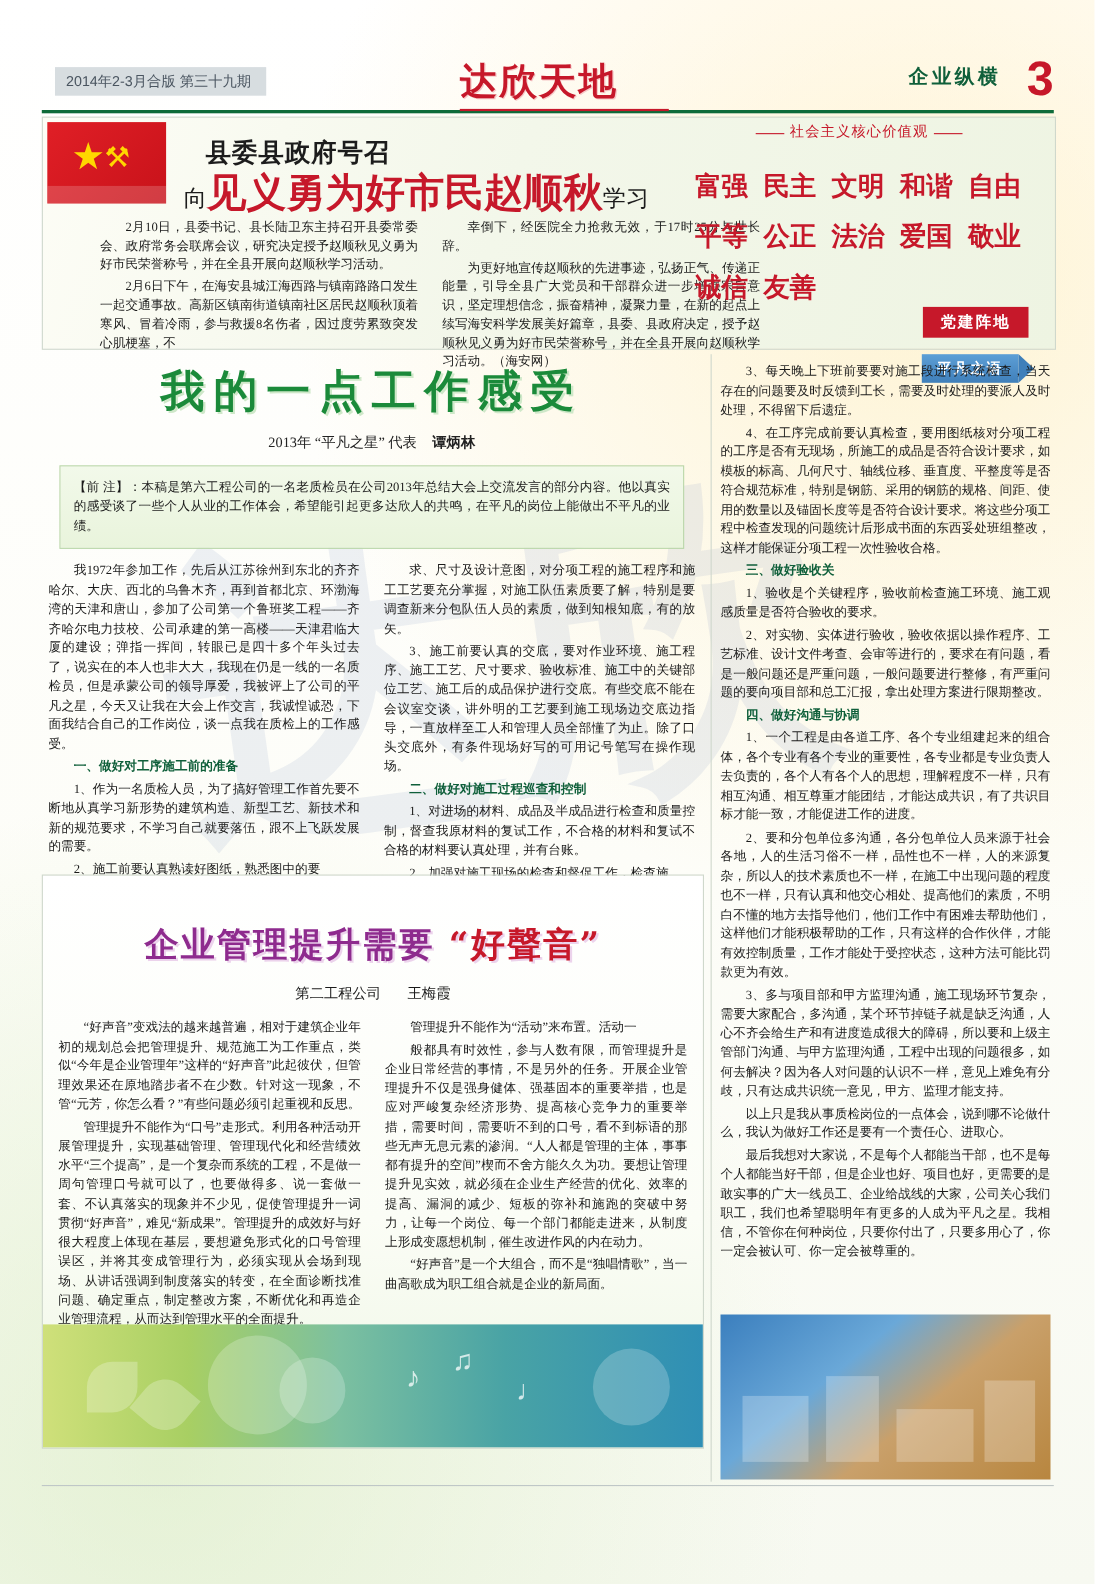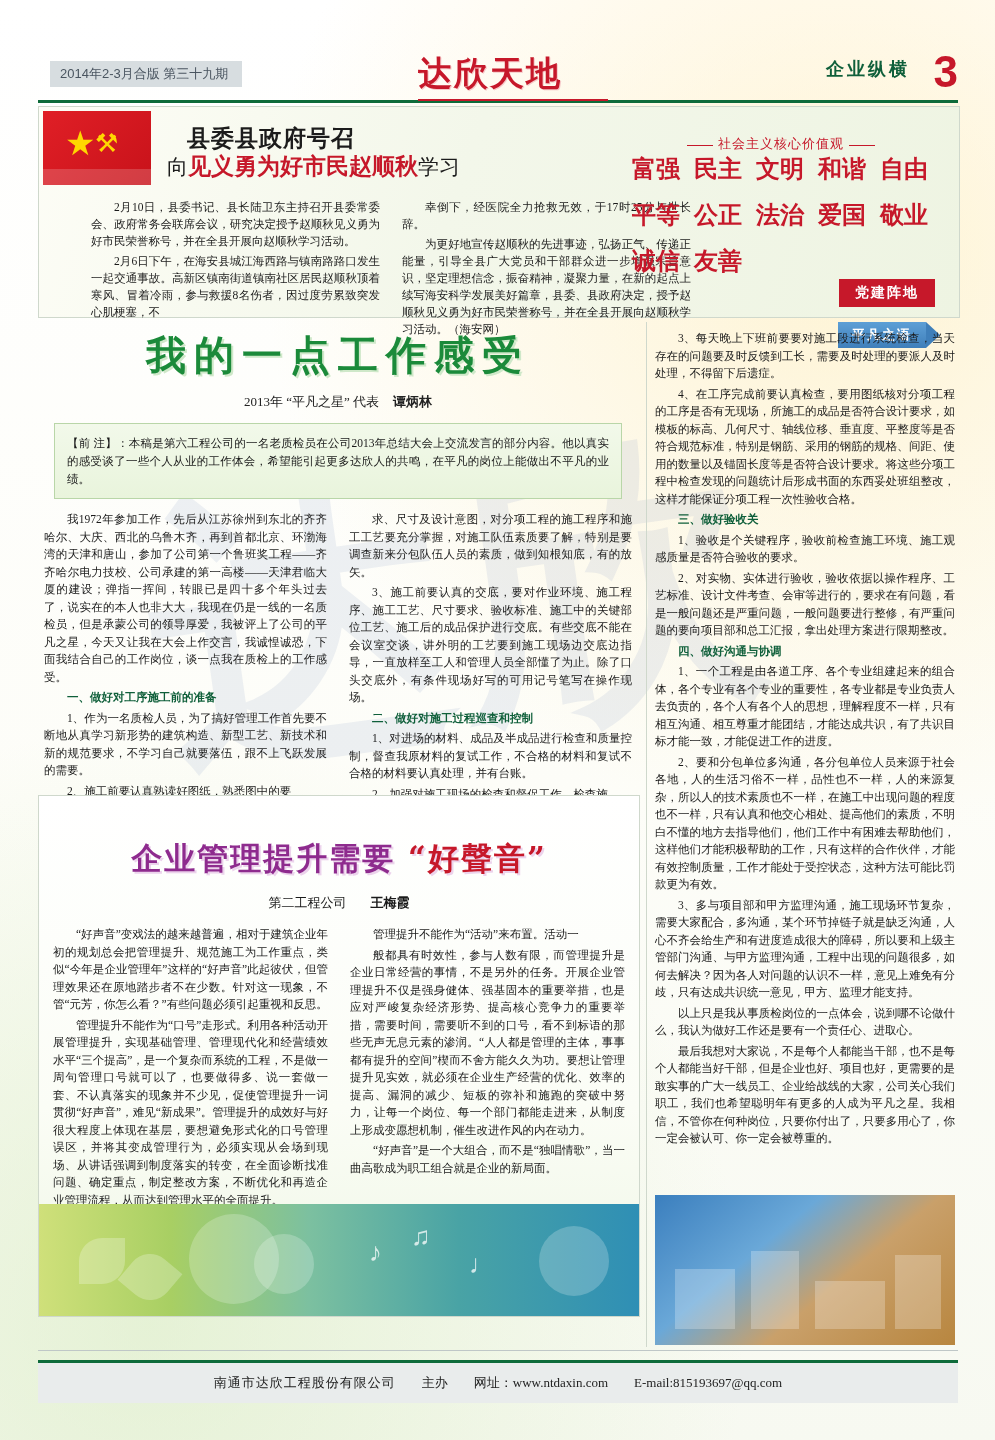--- a/index.html
+++ b/index.html
@@ -85,31 +85,31 @@
     position:absolute;left:148px;top:16px;
     font-size:23px;font-weight:bold;color:#1c1c1c;letter-spacing:1px;
     font-family:"DejaVu Serif",serif;
   }
   .headline-2{
     position:absolute;left:128px;top:44px;
     font-size:21px;color:#1c1c1c;letter-spacing:0px;
     font-family:"DejaVu Serif",serif;
   }
   .headline-2 b{
-    font-size:23px;color:#c6182a;font-weight:bold;
+    font-size:36px;color:#c6182a;font-weight:bold;
   }
   .topcols{
     position:absolute;left:52px;top:92px;width:600px;
     column-count:2;column-gap:22px;
     font-size:11.5px;line-height:17px;text-align:justify;
     font-family:"Liberation Serif",serif;
   }
   .topcols p{margin:0 0 3px 0;text-indent:2em;}
   .values-title{
-    position:absolute;right:28px;top:28px;width:300px;text-align:center;
+    position:absolute;right:28px;top:4px;width:300px;text-align:center;
     font-size:13px;color:#c6182a;letter-spacing:1px;font-family:Liberation Serif, serif;
   }
   .values-title .dash{display:inline-block;width:26px;border-top:1px solid #c6182a;vertical-align:middle;margin:0 5px;}
   .values-grid{
     position:absolute;right:24px;top:46px;width:310px;
     display:grid;grid-template-columns:repeat(5,1fr);
     row-gap:14px;text-align:center;
   }
   .values-grid span{
     font-size:24px;font-weight:bold;color:#c6182a;
@@ -176,21 +176,21 @@
   .bot-title{
     font-size:31px;font-weight:bold;color:#8e2b8e;
     text-align:center;margin-top:42px;letter-spacing:2px;
     font-family:"DejaVu Serif",serif;
     text-shadow:2px 2px 0 #ecd3ec;
   }
   .bot-title .q{color:#c6182a;}
   .bot-byline{
     text-align:center;font-size:13px;margin-top:14px;
   }
-  .bot-byline b{margin-left:24px;font-weight:bold;}
+  .bot-byline b{margin-left:24px;font-weight:normal;}
   .bot-cols{
     margin:14px 14px 0 14px;
     column-count:2;column-gap:22px;
     font-size:11.5px;line-height:17.5px;text-align:justify;
     height:300px;
   }
   .bot-cols p{margin:0 0 3px 0;text-indent:2em;}
   .bot-art{
     position:absolute;left:0;bottom:0;width:600px;height:112px;
     background:linear-gradient(90deg,#cfe07a 0%,#a8cf63 22%,#7cc0a0 45%,#49a3a5 70%,#2f8fb5 100%);
@@ -351,20 +351,14 @@
   </div>
 
   <div class="photo-right">
     <div class="blk" style="left:20px;top:74px;width:60px;height:60px;"></div>
     <div class="blk" style="left:96px;top:56px;width:48px;height:78px;"></div>
     <div class="blk" style="left:160px;top:86px;width:70px;height:48px;"></div>
     <div class="blk" style="left:240px;top:60px;width:46px;height:74px;"></div>
   </div>
 
   <div class="thin-rule"></div>
-  <div class="footer">
-    <span class="sp">南通市达欣工程股份有限公司</span>
-    <span>主办</span>
-    <span>网址：www.ntdaxin.com</span>
-    <span>E-mail:815193697@qq.com</span>
-  </div>
 
 </div>
 
 </body></html>

